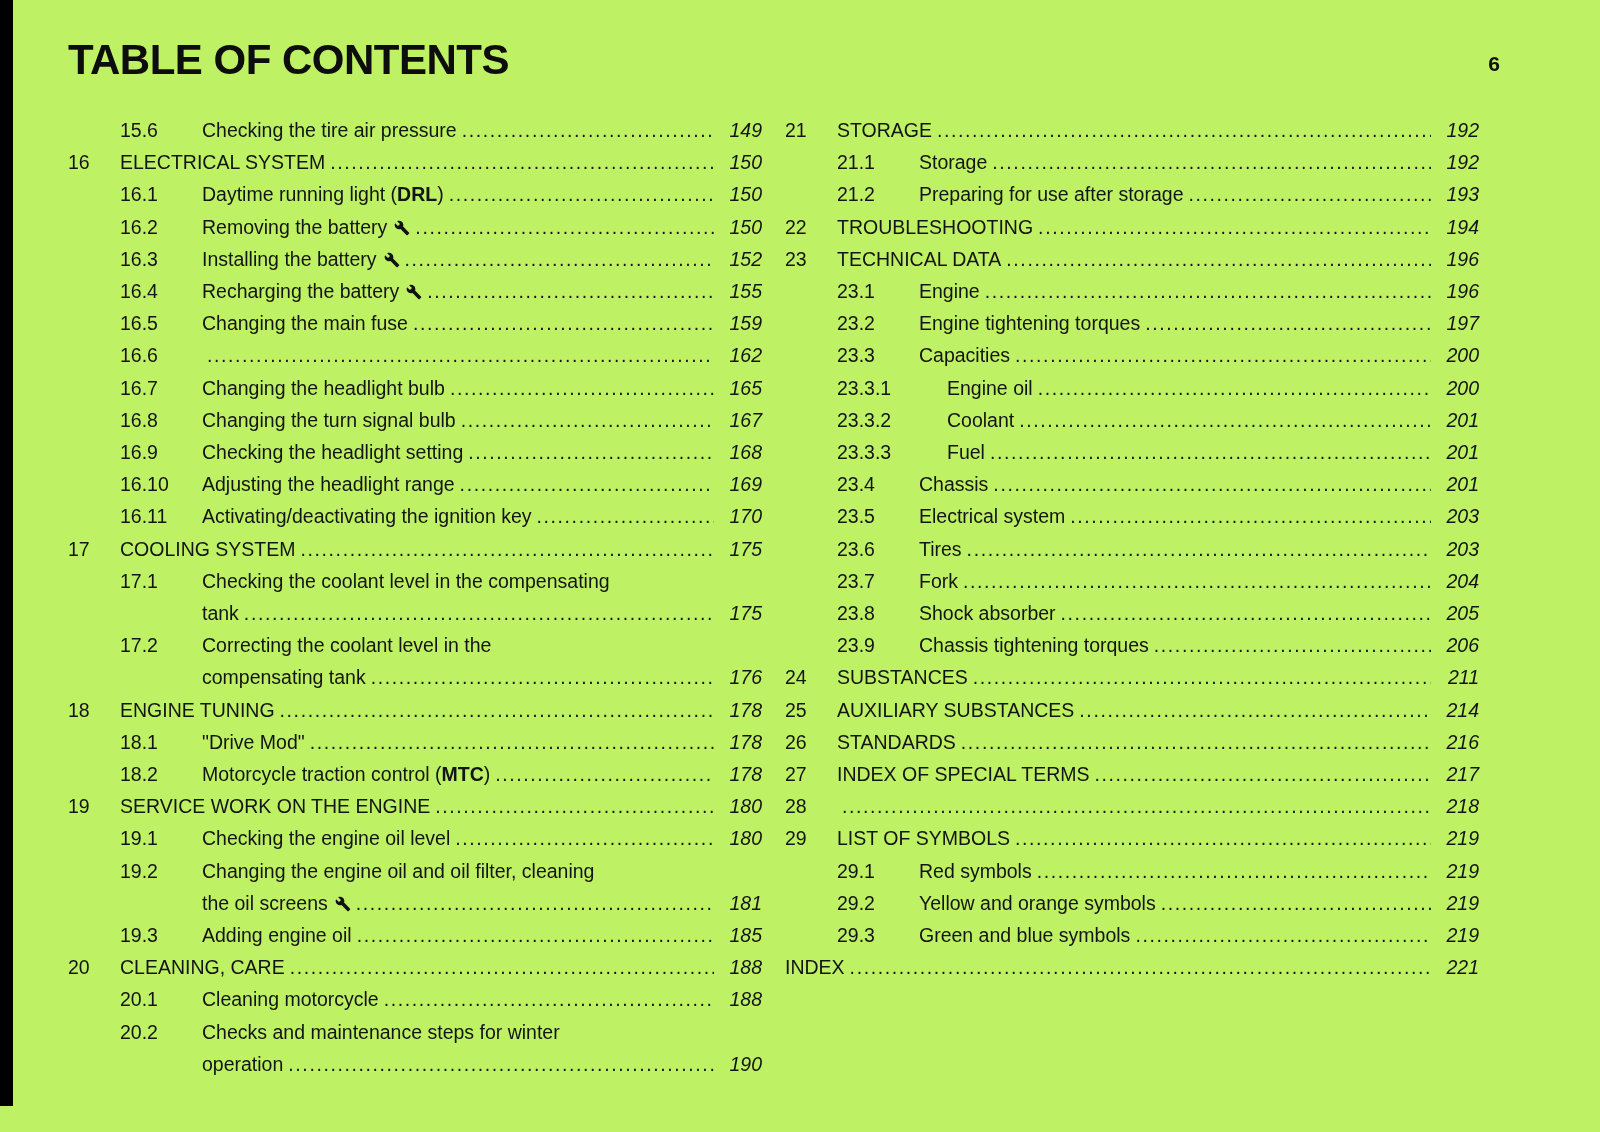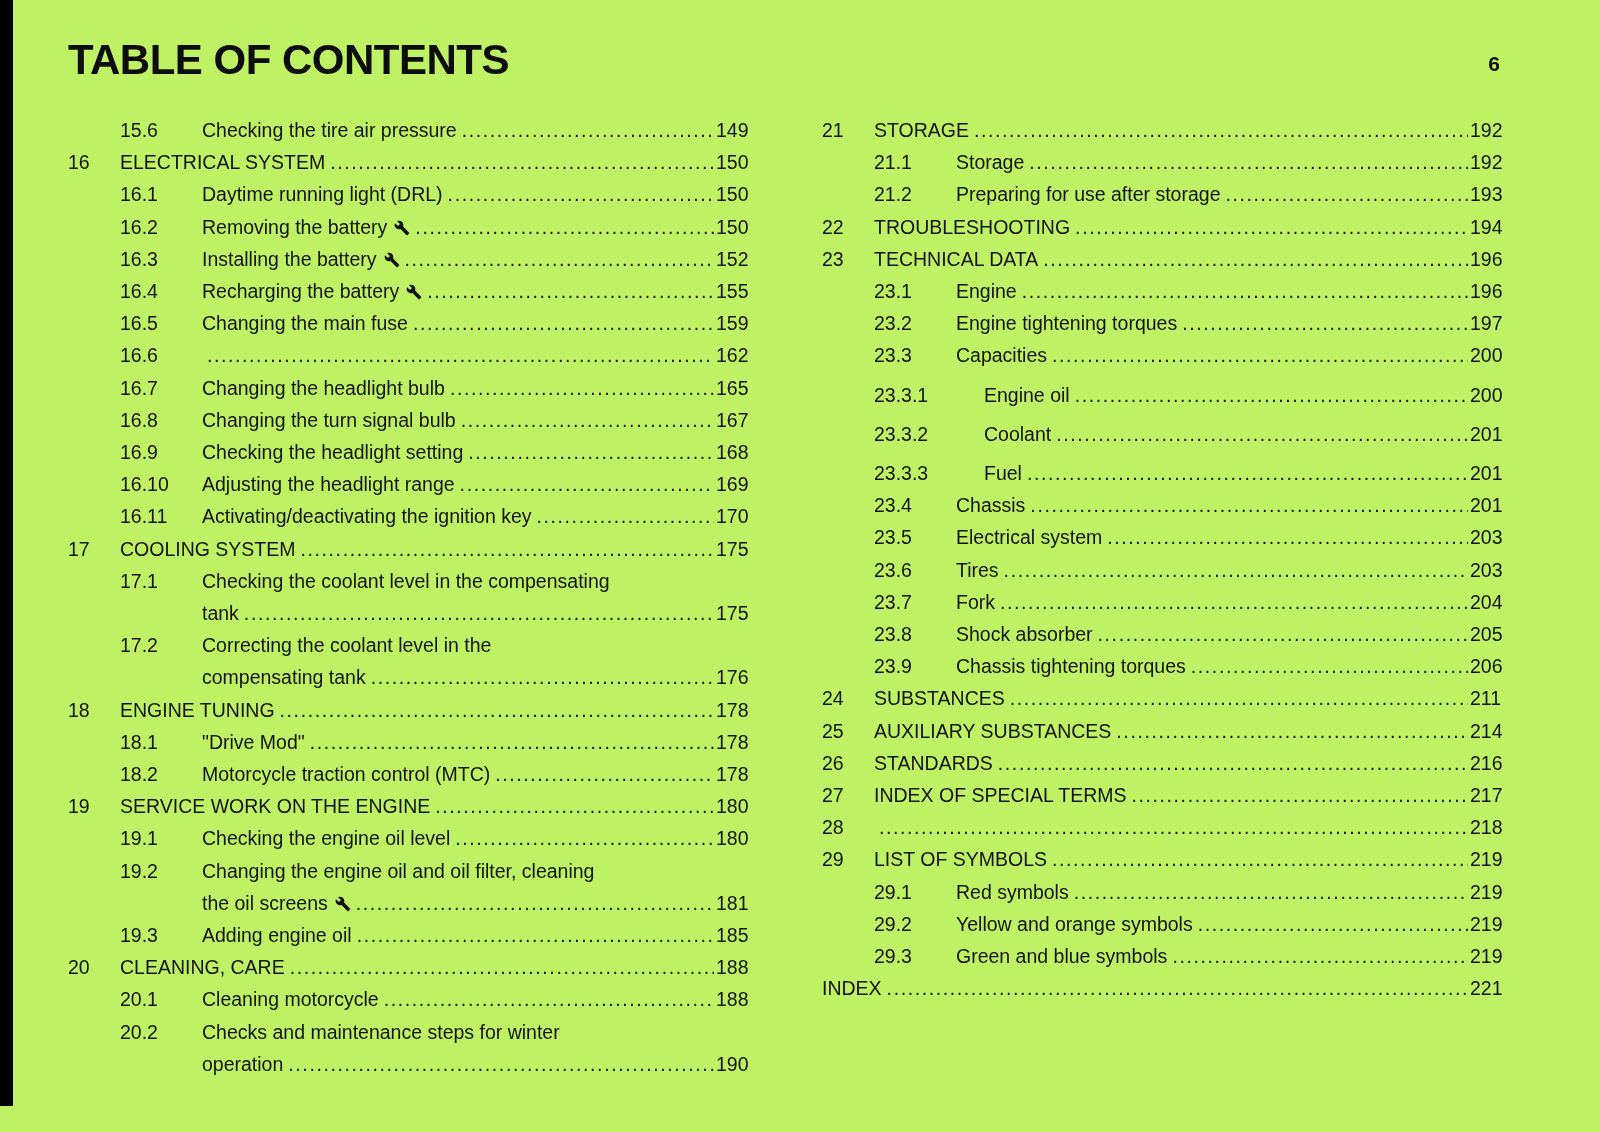--- a/index.html
+++ b/index.html
@@ -6,38 +6,38 @@
   html,body { width:1600px; height:1132px; background:#ffffff; overflow:hidden;
     font-family:"Liberation Sans","DejaVu Sans",sans-serif; color:#111; }
   .page { position:relative; width:1600px; height:1132px; background:#bef264; }
 
   .edge-bar { position:absolute; left:0; top:0; width:13px; height:1106px; background:#000; }
 
   .title { position:absolute; left:68px; top:36px; font-size:42px; font-weight:700;
     letter-spacing:-0.5px; color:#0d0d0d; }
   .pagenum { position:absolute; right:100px; top:52px; font-size:21px; font-weight:700; }
 
-  .columns { position:absolute; left:68px; top:114px; width:1432px; display:flex; gap:60px; }
+  .columns { position:absolute; left:68px; top:114px; width:1432px; display:flex; gap:23px; }
   .col { width:694px; }
 
   .row { display:flex; align-items:baseline; line-height:32.2px; font-size:19.5px;
     white-space:nowrap; color:#141414; }
   .num { flex:none; }
   .lvl1 > .num { width:52px; }
   .lvl2 { padding-left:52px; }
   .lvl2 > .num { width:82px; }
   .lvl3 { padding-left:52px; }
-  .lvl3 > .num { width:110px;margin-top:7px; }
+  .lvl3 > .num { width:110px; }
 
   .text { flex:none; }
-  .text b { font-weight:400; }
+  .text b { font-weight:700; }
 
   .dots { flex:1 1 10px; overflow:hidden; letter-spacing:1.6px; margin:0 2px 0 5px;
     min-width:8px; color:#141414; }
-  .pg { flex:none; min-width:46px; text-align:left; }
+  .pg { flex:none; min-width:46px; text-align:right;font-style:italic; }
 
   .wrench { width:16px; height:16px; margin-left:7px; vertical-align:-2px; fill:#111; }
 </style>
 </head>
 <body>
 
 <div class="page">
   <div class="edge-bar"></div>
   <h1 class="title">TABLE OF CONTENTS</h1>
   <div class="pagenum">6</div>

